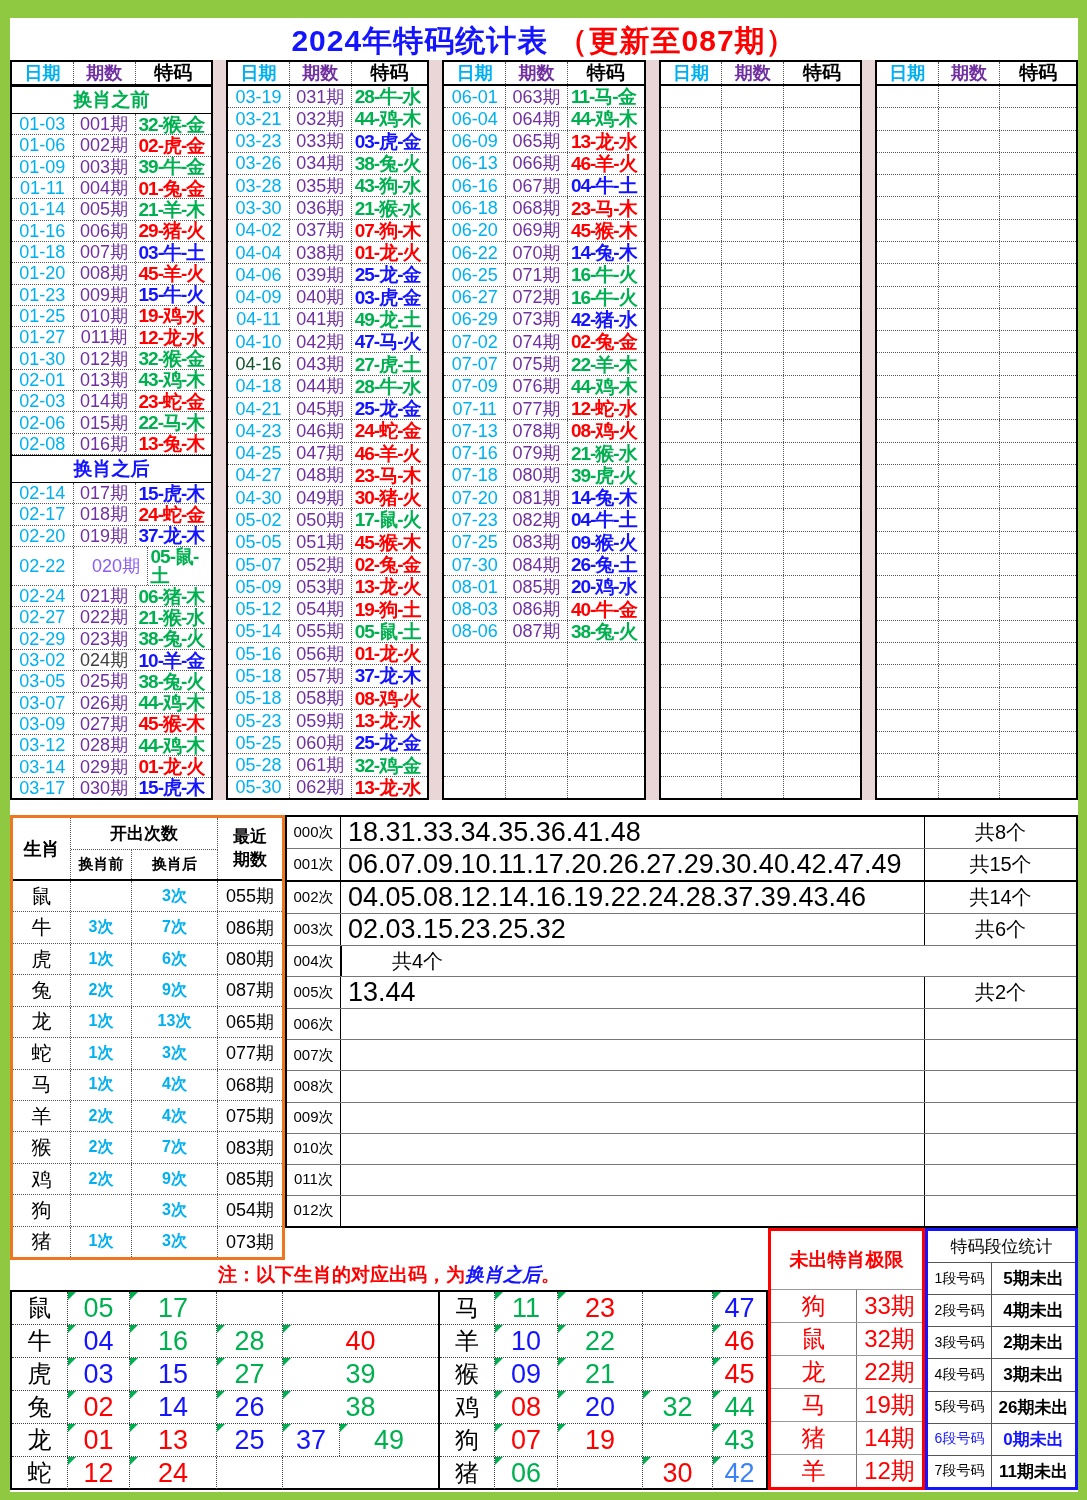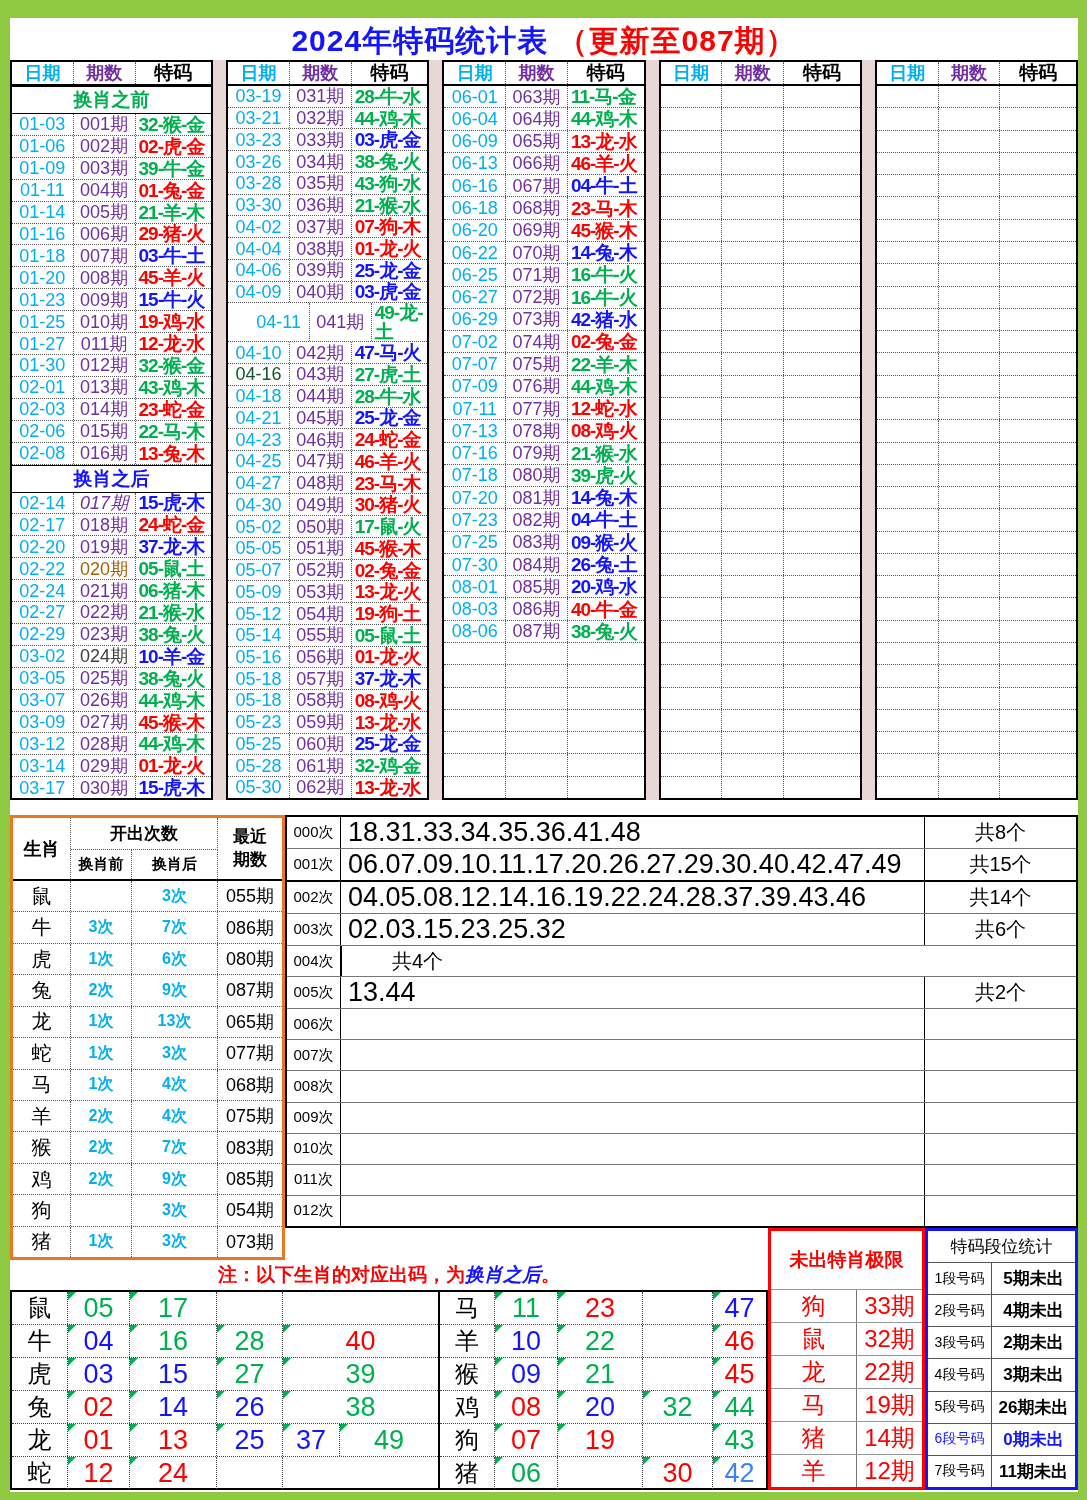--- a/index.html
+++ b/index.html
@@ -176,36 +176,36 @@
           <div class="ccode" style="color: rgb(0, 176, 80);">22-马-木</div>
         </div>
         <div class="trow">
           <div class="cdate" style="color: rgb(0, 176, 240);">02-08</div>
           <div class="cper" style="color: rgb(112, 48, 160);">016期</div>
           <div class="ccode" style="color: rgb(254, 0, 0);">13-兔-木</div>
         </div>
         <div class="secrow" style="color: rgb(20, 20, 255);">换肖之后</div>
         <div class="trow">
           <div class="cdate" style="color: rgb(0, 176, 240);">02-14</div>
-          <div class="cper" style="color: rgb(112, 48, 160); font-style: italic;">017期</div>
+          <div class="cper" style="color: rgb(112, 48, 160);">017期</div>
           <div class="ccode" style="color: rgb(20, 20, 255);">15-虎-木</div>
         </div>
         <div class="trow">
           <div class="cdate" style="color: rgb(0, 176, 240);">02-17</div>
           <div class="cper" style="color: rgb(112, 48, 160);">018期</div>
           <div class="ccode" style="color: rgb(254, 0, 0);">24-蛇-金</div>
         </div>
         <div class="trow">
           <div class="cdate" style="color: rgb(0, 176, 240);">02-20</div>
           <div class="cper" style="color: rgb(112, 48, 160);">019期</div>
           <div class="ccode" style="color: rgb(20, 20, 255);">37-龙-木</div>
         </div>
         <div class="trow">
           <div class="cdate" style="color: rgb(0, 176, 240);">02-22</div>
-          <div class="cper" style="color: #a16207;">020期</div>
+          <div class="cper" style="color: #8b5cf6; margin-left: 12px;">020期</div>
           <div class="ccode" style="color: rgb(0, 176, 80);">05-鼠-土</div>
         </div>
         <div class="trow">
           <div class="cdate" style="color: rgb(0, 176, 240);">02-24</div>
           <div class="cper" style="color: rgb(112, 48, 160);">021期</div>
           <div class="ccode" style="color: rgb(0, 176, 80);">06-猪-木</div>
         </div>
         <div class="trow">
           <div class="cdate" style="color: rgb(0, 176, 240);">02-27</div>
           <div class="cper" style="color: rgb(112, 48, 160);">022期</div>
@@ -305,21 +305,21 @@
           <div class="cdate" style="color: rgb(0, 176, 240);">04-06</div>
           <div class="cper" style="color: rgb(112, 48, 160);">039期</div>
           <div class="ccode" style="color: rgb(20, 20, 255);">25-龙-金</div>
         </div>
         <div class="trow">
           <div class="cdate" style="color: rgb(0, 176, 240);">04-09</div>
           <div class="cper" style="color: rgb(112, 48, 160);">040期</div>
           <div class="ccode" style="color: rgb(20, 20, 255);">03-虎-金</div>
         </div>
         <div class="trow">
-          <div class="cdate" style="color: rgb(0, 176, 240); margin-left: 20px;">04-11</div>
+          <div class="cdate" style="color: rgb(0, 176, 240);">04-11</div>
           <div class="cper" style="color: rgb(112, 48, 160);">041期</div>
           <div class="ccode" style="color: rgb(0, 176, 80);">49-龙-土</div>
         </div>
         <div class="trow">
           <div class="cdate" style="color: rgb(0, 176, 240);">04-10</div>
           <div class="cper" style="color: rgb(112, 48, 160);">042期</div>
           <div class="ccode" style="color: rgb(20, 20, 255);">47-马-火</div>
         </div>
         <div class="trow">
           <div class="cdate" style="color: #14532d;">04-16</div>

